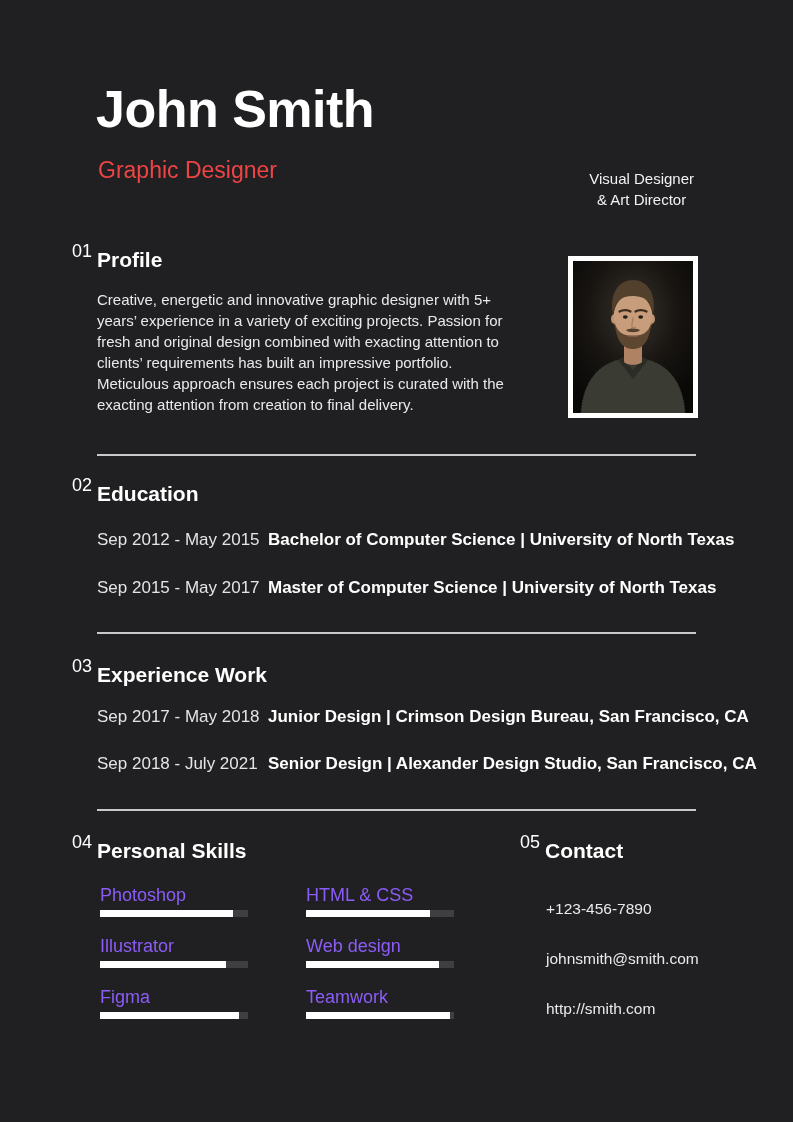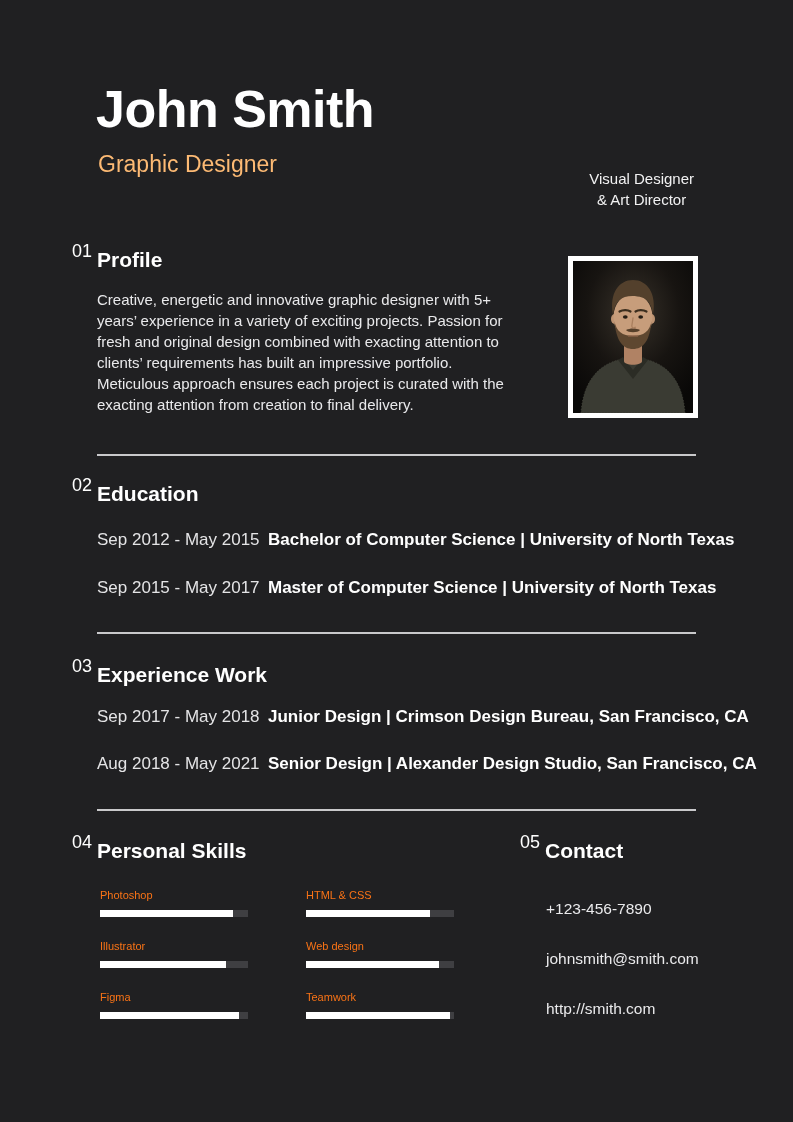--- a/index.html
+++ b/index.html
@@ -1,21 +1,21 @@
 <!DOCTYPE html>
 <html><head>
 <meta charset="utf-8">
 <style>
   html,body{margin:0;padding:0;background:#202022;}
   .page{position:relative;width:793px;height:1122px;background:#202022;overflow:hidden;
         font-family:"Liberation Sans","DejaVu Sans",sans-serif;color:#ffffff;}
 
   
   .name{position:absolute;left:96px;top:78px;font-size:52px;font-weight:800;line-height:62px;margin:0;letter-spacing:-0.5px;}
-  .role{position:absolute;left:98px;top:151px;font-size:23px;font-weight:400;color:#fdba74;}
+  .role{position:absolute;left:98px;top:157px;font-size:23px;font-weight:400;color:#ef4444;}
   .tagline{position:absolute;right:99px;top:168px;font-size:15px;line-height:21px;text-align:center;color:#f1f1f2;}
 
   
   .sec-head{position:absolute;}
   .sec-head .num{position:absolute;left:-25px;top:-4px;font-size:18px;font-weight:500;color:#ffffff;}
   .sec-head h2{margin:0;font-size:21px;font-weight:800;line-height:30px;letter-spacing:0;}
 
   #profile-head{left:97px;top:245px;}
   .profile-text{position:absolute;left:97px;top:289px;width:472px;font-size:15px;line-height:21px;
                 color:#e9e9eb;white-space:pre-line;margin:0;}
@@ -33,21 +33,21 @@
   #exp-head{left:97px;top:660px;}
   .row{position:absolute;left:97px;display:flex;font-size:17px;line-height:19px;}
   .row .date{width:171px;flex:none;font-weight:400;color:#e4e4e6;}
   .row .detail{font-weight:700;color:#ffffff;white-space:nowrap;}
   #edu-row-0{top:530px;} #edu-row-1{top:578px;}
   #exp-row-0{top:707px;} #exp-row-1{top:754px;}
 
   
   #skills-head{left:97px;top:836px;}
   .skill{position:absolute;width:148px;}
-  .skill-label{font-size:11px;line-height:18px;color:#f97316;}
+  .skill-label{font-size:18px;line-height:18px;color:#8b5cf6;}
   .bar{margin-top:6px;height:7px;background:#3f3f42;}
   .bar-fill{height:100%;background:#ffffff;}
   #skill-0{left:100px;top:886px;} #skill-1{left:100px;top:937px;} #skill-2{left:100px;top:988px;}
   #skill-3{left:306px;top:886px;} #skill-4{left:306px;top:937px;} #skill-5{left:306px;top:988px;}
 
   
   #contact-head{left:545px;top:836px;}
   .contact-item{position:absolute;left:546px;font-size:15.5px;color:#eaeaec;}
   #contact-0{top:900px;} #contact-1{top:950px;} #contact-2{top:1000px;}
 </style>
@@ -131,21 +131,21 @@
 
   <div class="sec-head" id="exp-head">
     <span class="num">03</span>
     <h2>Experience Work</h2>
   </div>
   <div class="row" id="exp-row-0">
     <span class="date">Sep 2017 - May 2018</span>
     <span class="detail">Junior Design | Crimson Design Bureau, San Francisco, CA</span>
   </div>
   <div class="row" id="exp-row-1">
-    <span class="date">Aug 2018 - May 2021</span>
+    <span class="date">Sep 2018 - July 2021</span>
     <span class="detail">Senior Design | Alexander Design Studio, San Francisco, CA</span>
   </div>
 
   <hr class="divider" id="div3">
 
   <div class="sec-head" id="skills-head">
     <span class="num">04</span>
     <h2>Personal Skills</h2>
   </div>
 

